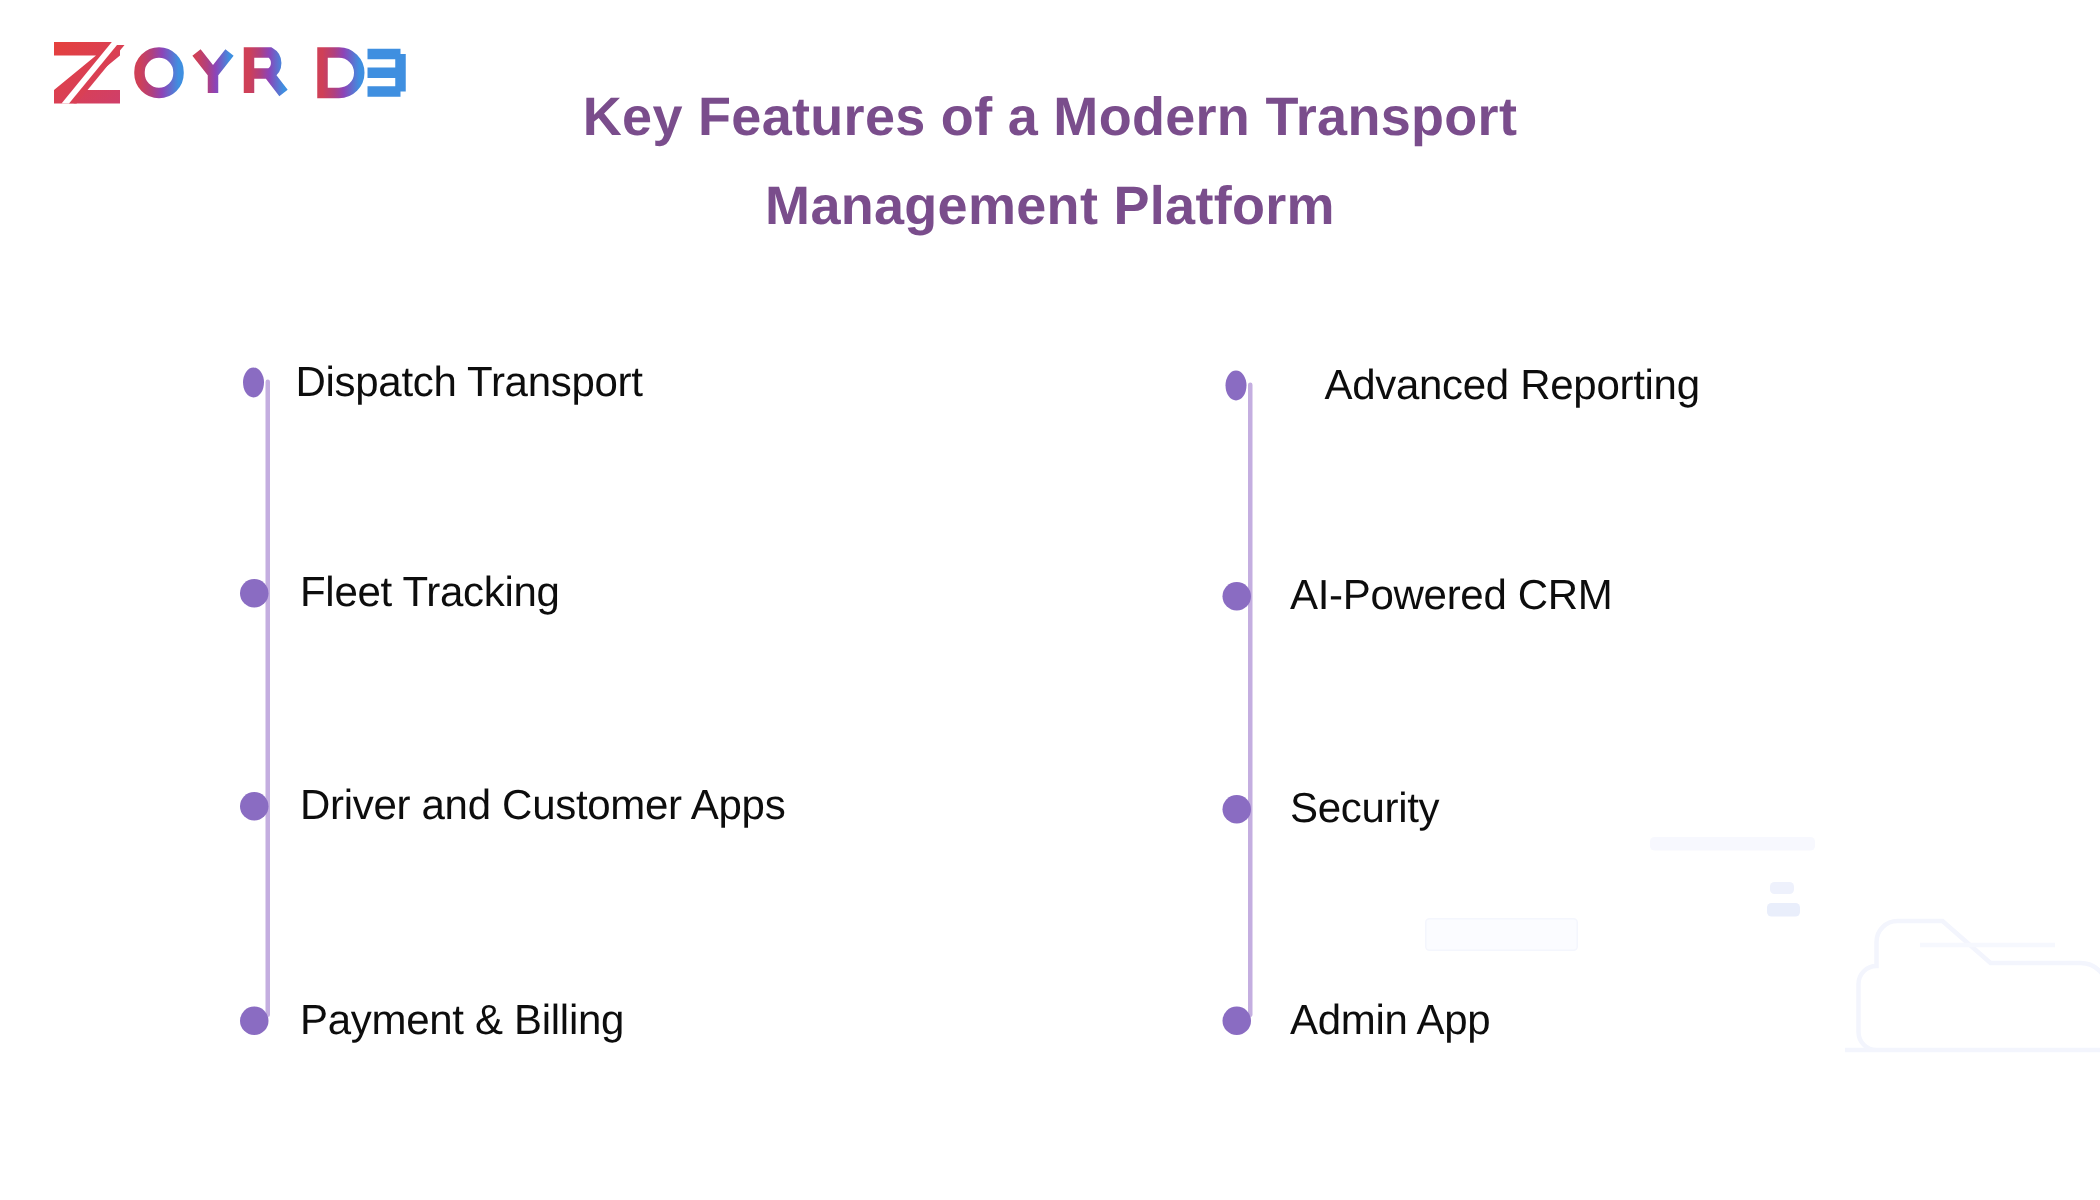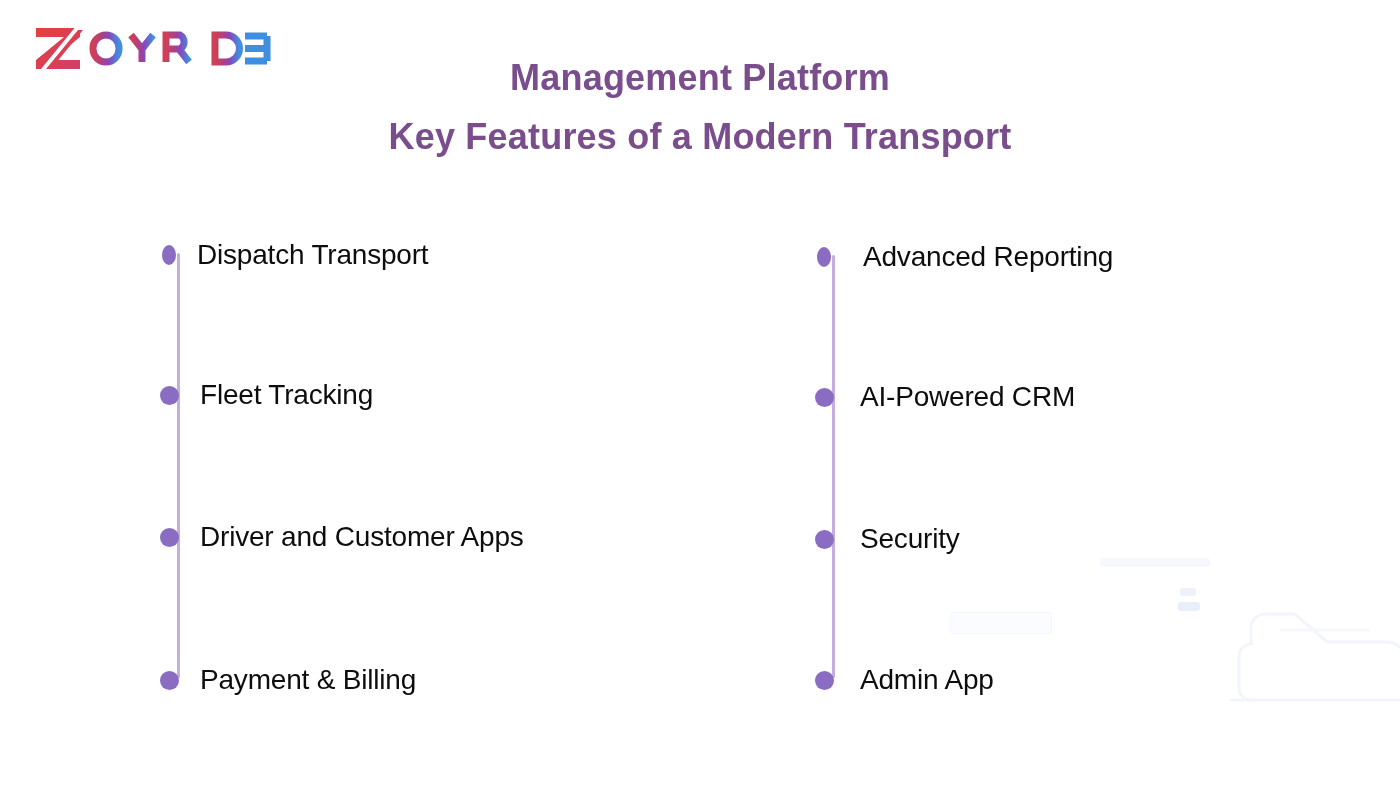--- a/index.html
+++ b/index.html
@@ -112,21 +112,21 @@
   .tl-label {
     margin-left: 0;
     font-size: 28px;
     color: #0d0d0d;
     font-weight: 400;
     letter-spacing: -0.2px;
     white-space: nowrap;
   }
   .timeline-col.left  .tl-label { padding-left: 21px; }
   .timeline-col.right .tl-label { padding-left: 26px; }
-  .timeline-col.right .tl-item:nth-child(2) .tl-label { padding-left: 32px; }
+  .timeline-col.right .tl-item:nth-child(2) .tl-label { padding-left: 52px; }
 
   .tl-item.r0 { top: 20px; }
   .tl-item.r1 { top: 160px; }
   .tl-item.r2 { top: 302px; }
   .tl-item.r3 { top: 445px; }
 
   .timeline-col.right .tl-item.r0 { top: 22px; }
   .timeline-col.right .tl-item.r1 { top: 162px; }
   .timeline-col.right .tl-item.r2 { top: 304px; }
   .timeline-col.right .tl-item.r3 { top: 445px; text-align: center; }
@@ -179,22 +179,22 @@
       <path d="M182 12 V39 h11 a13 13 0 0 0 0 -27 z"></path>
     </g>
 
     <g fill="none" stroke="#3f8fe0" stroke-width="7">
       <path d="M212 13 h22 M212 25.5 h22 M212 38 h22 M234 13 V38"></path>
     </g>
   </svg>
 </div>
 
 <div class="heading">
+  <div>Key Features of a Modern Transport</div>
   <div>Management Platform</div>
-  <div>Key Features of a Modern Transport</div>
 </div>
 
 <div class="columns">
 
   <div class="timeline-col left">
     <div class="rail"></div>
 
     <div class="tl-item r0">
       <span class="bullet slim"></span>
       <span class="tl-label">Dispatch Transport</span>

